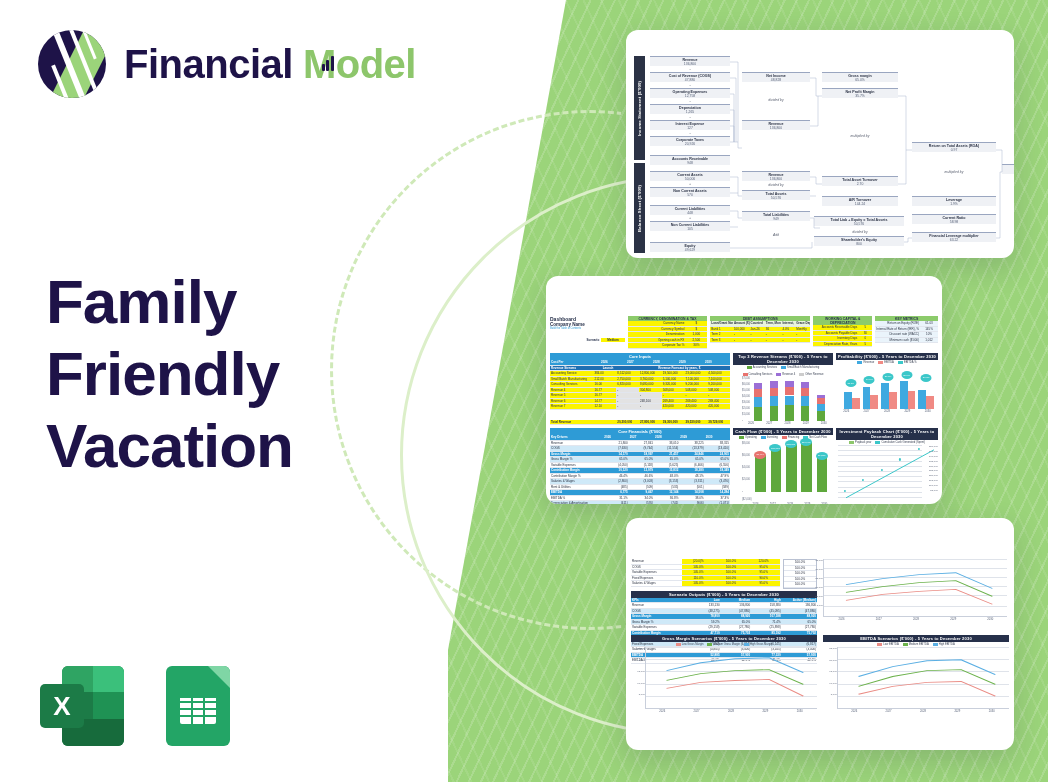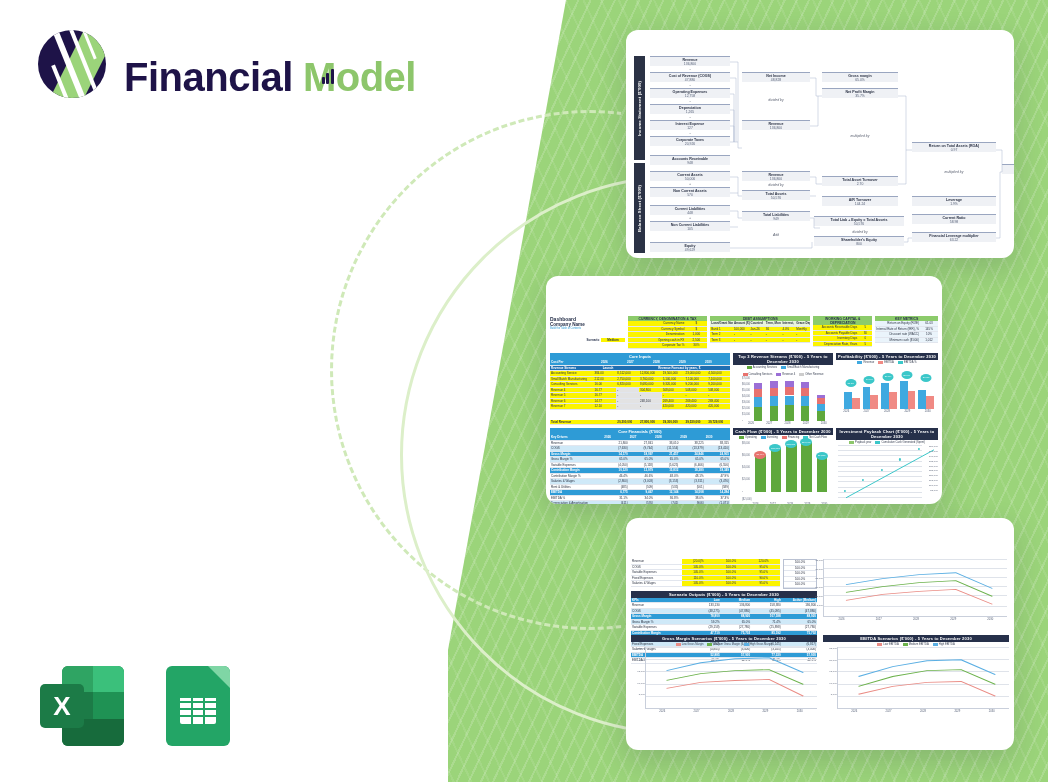--- a/index.html
+++ b/index.html
@@ -45,21 +45,21 @@
   }
   #bg-arc-solid{
     position:absolute; left:400px; top:175px; width:560px; height:560px;
     border:3px solid #DCEFC9; border-radius:50%;
     clip-path: polygon(0 0, 50% 0, 50% 100%, 0 100%);
   }
 
   
   #left-col{ position:absolute; left:0; top:0; width:470px; height:782px; z-index:5; }
 
-  #brand-lockup{ position:absolute; left:36px; top:28px; display:flex; align-items:flex-end; gap:16px; }
+  #brand-lockup{ position:absolute; left:36px; top:28px; display:flex; align-items:center; gap:16px; }
   #brand-mark{ width:72px; height:72px; position:relative; }
   #brand-wordmark{ font-size:40px; font-weight:700; letter-spacing:-0.5px; white-space:nowrap; }
   #brand-wordmark .w1{ color:#1E1348; }
   #brand-wordmark .w2{ color:#8DC66B; margin-left:10px; position:relative; }
   .o-bars{ position:absolute; left:19px; top:12px; width:13px; height:17px; display:flex; align-items:flex-end; gap:1.5px; }
   .o-bars i{ display:block; width:3px; background:#1E1348; border-radius:1px; }
 
   #headline{ position:absolute; left:46px; top:266px; width:400px; }
   #headline .hl{
     font-size:62px; line-height:1.16; font-weight:700;
@@ -165,20 +165,25 @@
     </div>
     <div id="brand-wordmark">
       <span class="w1">Financial</span><span class="w2"><span>Model</span><span class="o-bars">
             <i style="height:7px"></i>
             <i style="height:11px"></i>
             <i style="height:15px"></i>
           </span></span>
     </div>
   </div>
 
+  <div id="headline">
+    <div class="hl">Family</div>
+    <div class="hl">Friendly</div>
+    <div class="hl">Vacation</div>
+  </div>
 
   <div id="format-icons">
     <div class="fmt">
       <div class="xls-doc">
         <div class="q" style="left:0;top:0;width:31px;height:26px;background:#2FA463"></div>
         <div class="q" style="left:31px;top:0;width:31px;height:26px;background:#3BC07B"></div>
         <div class="q" style="left:0;top:26px;width:31px;height:27px;background:#1C7B47"></div>
         <div class="q" style="left:31px;top:26px;width:31px;height:27px;background:#1F9254"></div>
         <div class="q" style="left:0;top:53px;width:62px;height:27px;background:#176B3C"></div>
       </div>

